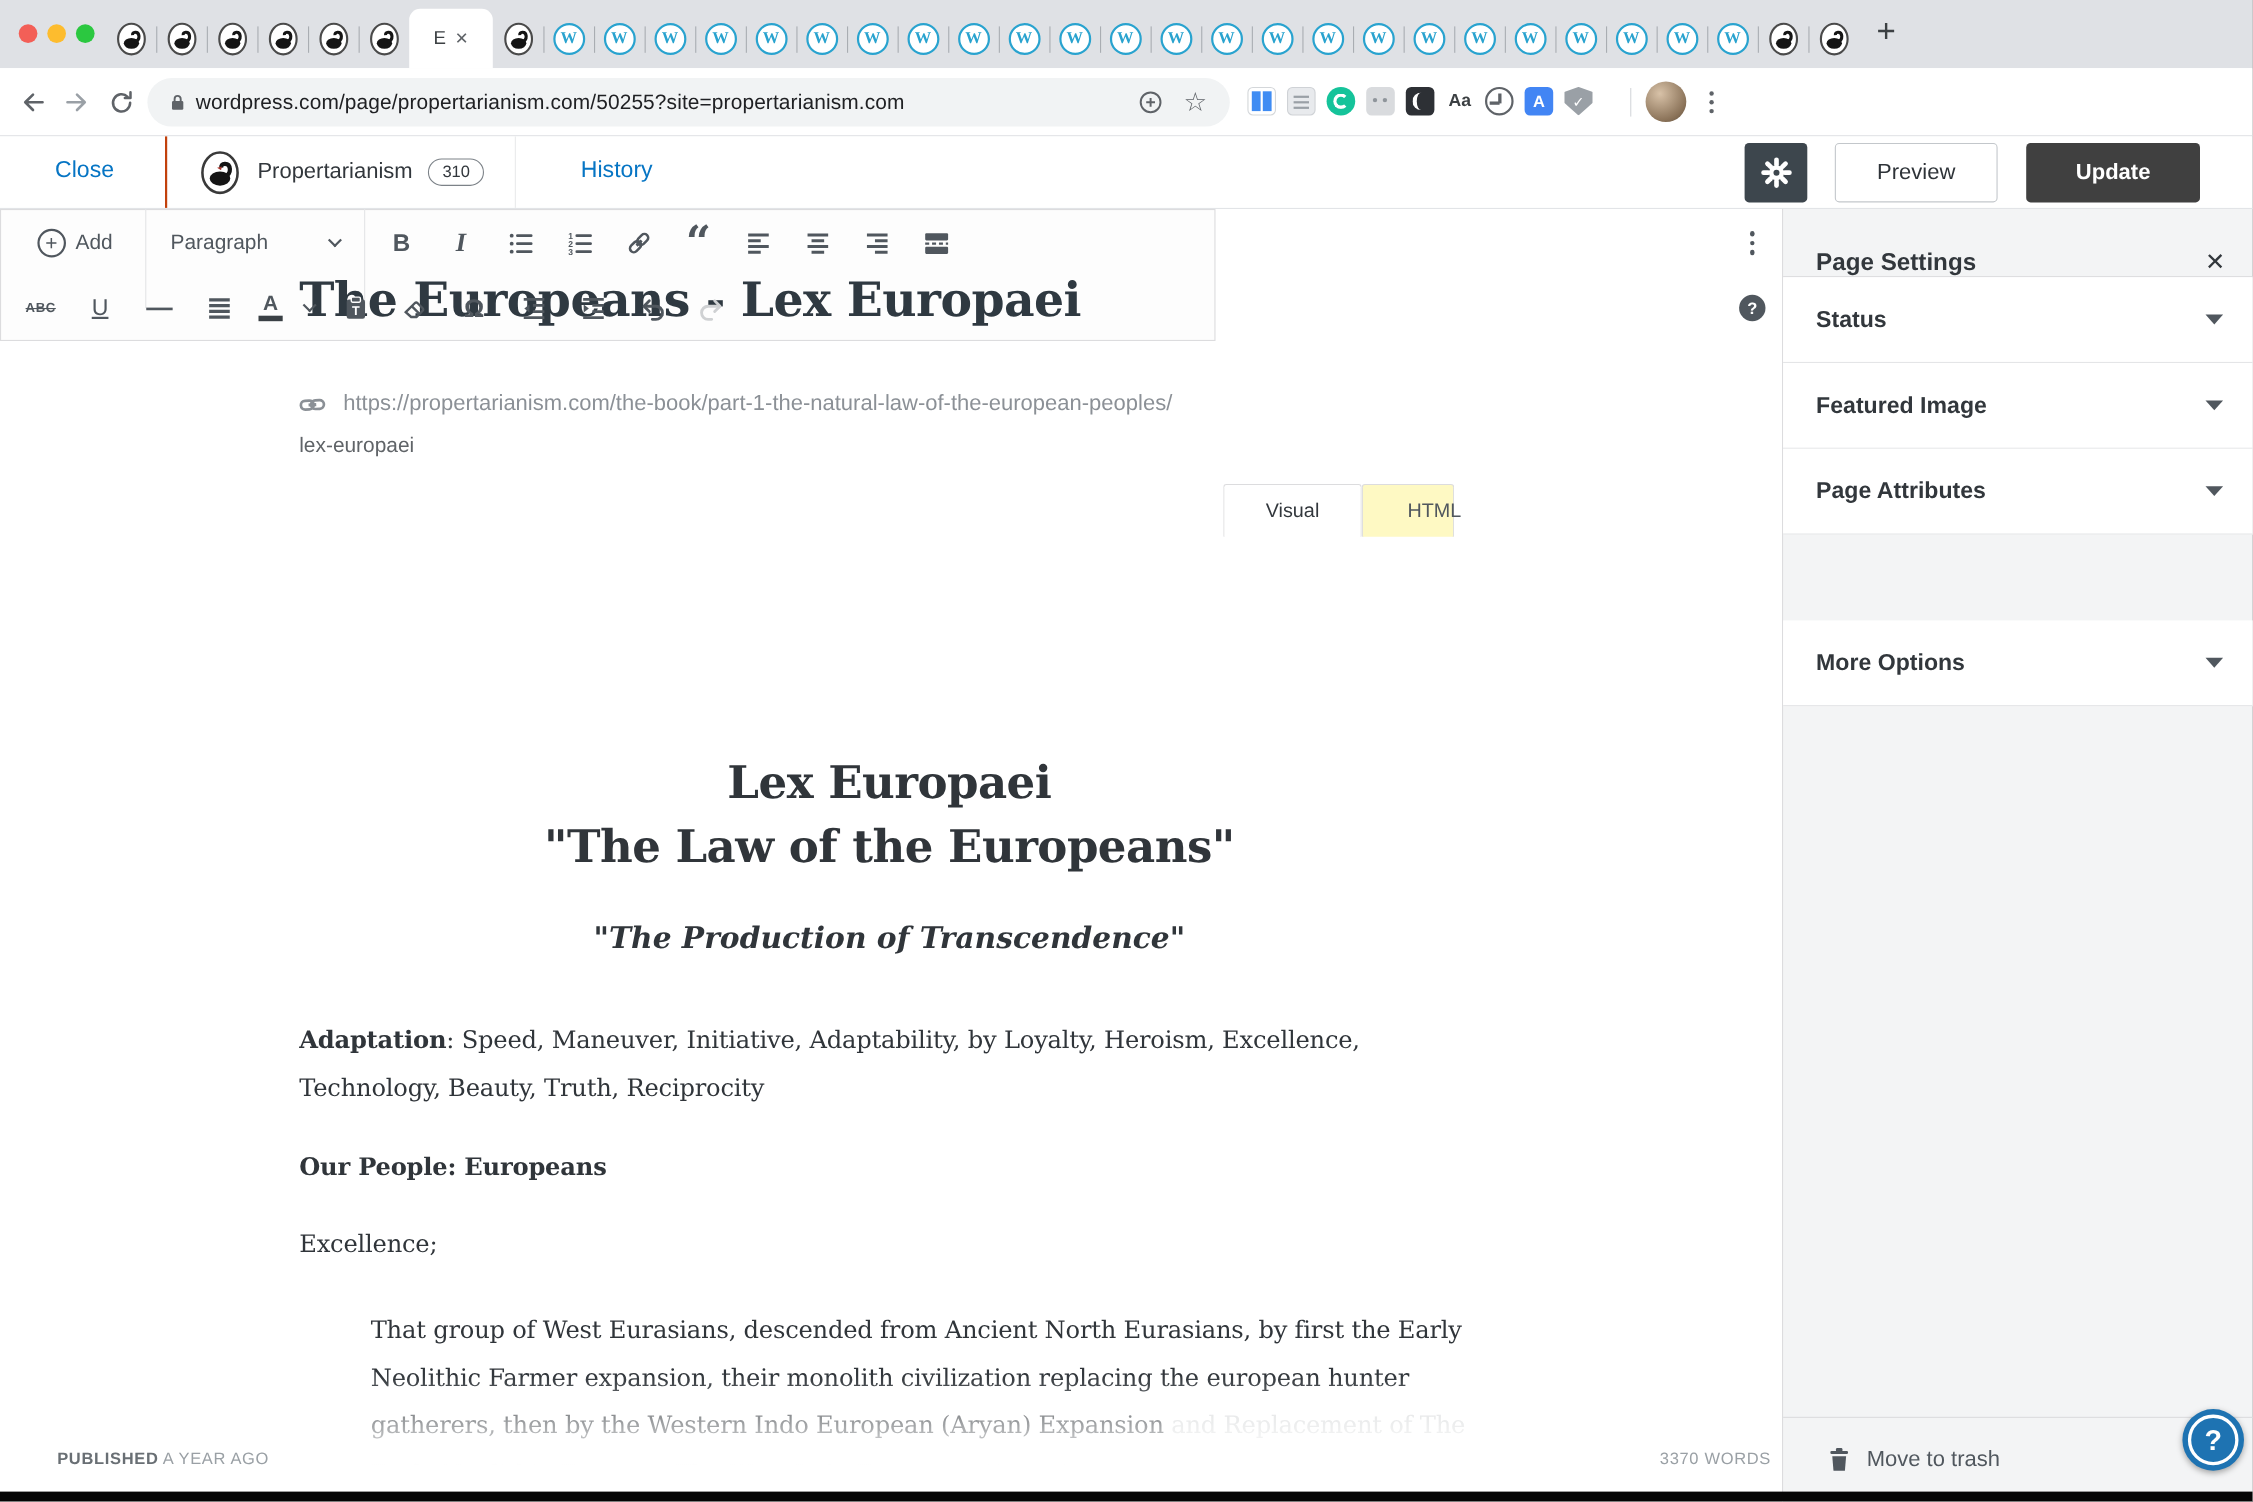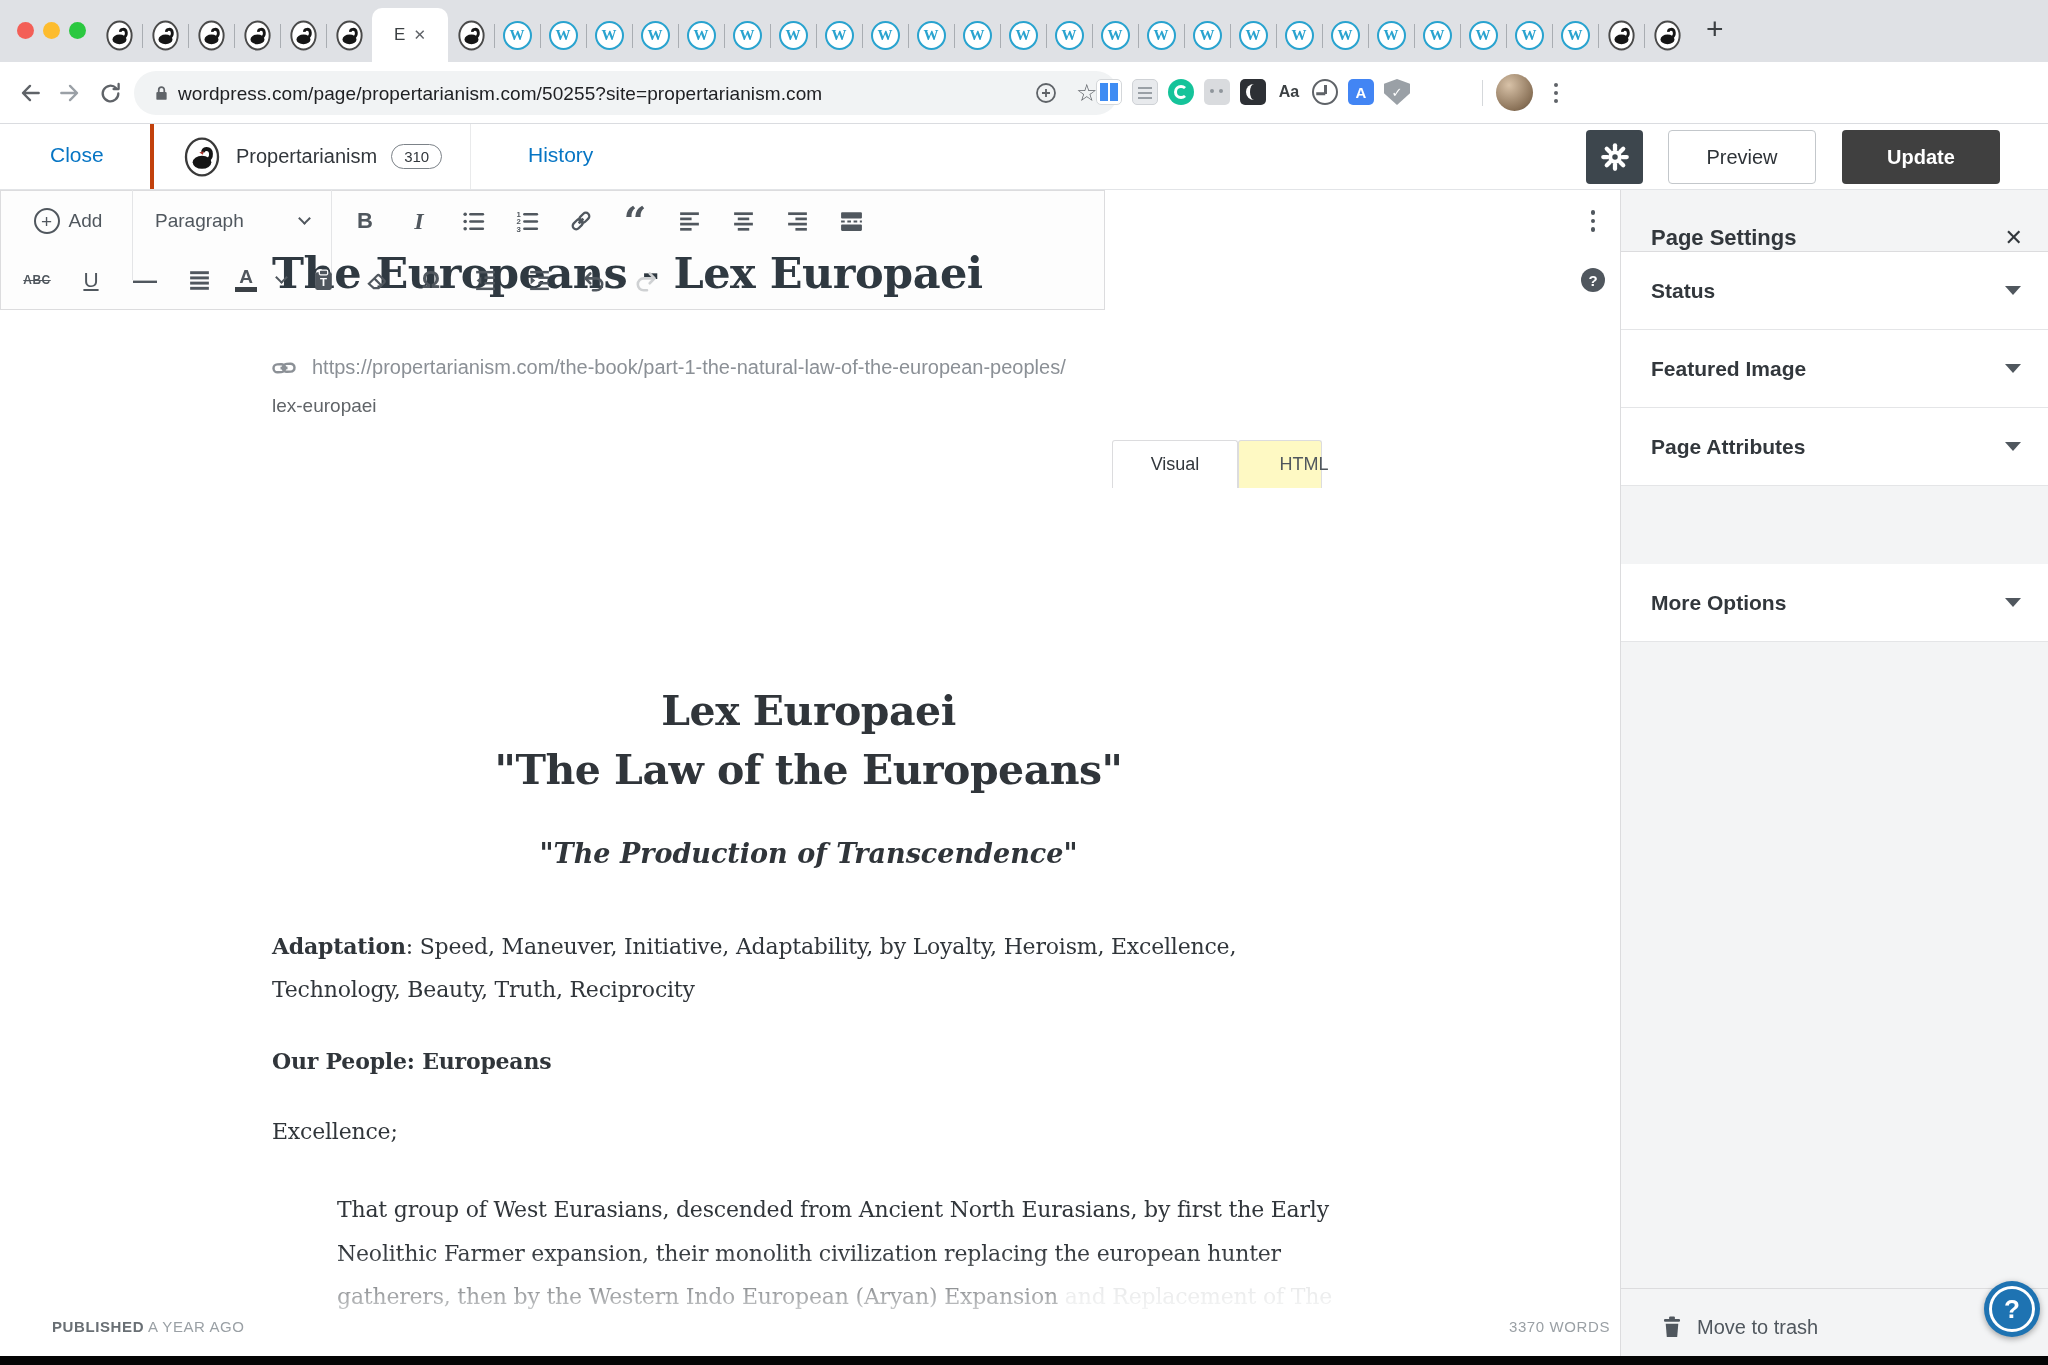--- a/index.html
+++ b/index.html
@@ -29,21 +29,21 @@
             background:#fff; display:flex; align-items:center; justify-content:center;
             font:bold 15px "Liberation Serif", serif; }
   #newtab { font-size:30px; color:#3c4043; top:12px; font-weight:300; }
 
   
   #chromebar { left:0; top:62px; width:2048px; height:62px; background:#fff; border-bottom:1px solid #dadce0; }
   .navic { top:17px; width:28px; height:28px; display:flex; align-items:center; justify-content:center; }
   #urlpill { left:134px; top:9px; width:984px; height:44px; background:#f1f3f4; border-radius:22px; }
   #urltext { left:178px; top:21px; font-size:19px; color:#202124; letter-spacing:.1px; }
   .pillic { top:16px; }
-  #ext-row { left:1096px; top:17px; display:flex; gap:10px; align-items:center; }
+  #ext-row { left:1134px; top:17px; display:flex; gap:10px; align-items:center; }
   .ext { width:26px; height:26px; border-radius:5px; position:relative; }
   .ext-blue { background:#fff; border:1px solid #d4d7da; }
   .ext-blue i { position:absolute; background:#3f8cf3; left:3px; top:3px; width:8px; height:18px; }
   .ext-blue i+i { left:13px; width:8px; }
   .ext-notes { background:#e8eaed; border:1px solid #cfd2d6; }
   .ext-notes i { position:absolute; left:5px; right:5px; height:2px; background:#9aa0a6; top:7px; }
   .ext-notes i+i { top:12px; } .ext-notes i+i+i { top:17px; }
   .ext-grammarly { background:#15c39a; border-radius:50%; }
   .ext-grammarly i { position:absolute; left:6px; top:6px; width:14px; height:14px; border:3px solid #fff; border-right-color:transparent; border-radius:50%; }
   .ext-clip { background:#d9dbde; }
@@ -59,21 +59,21 @@
   .ext-shield { background:#9aa0a6; clip-path:polygon(50% 0,100% 18%,100% 55%,50% 100%,0 55%,0 18%); color:#fff; font-size:13px; display:flex; align-items:center; justify-content:center; }
   #ext-divider { left:1482px; top:18px; width:1px; height:26px; background:#d5d8db; }
   #avatar { left:1496px; top:12px; width:37px; height:37px; border-radius:50%;
             background:radial-gradient(circle at 35% 30%, #d8c2a8, #8a7258 70%, #5c4c3c); }
   #kebab { left:1546px; top:17px; width:20px; height:28px; display:flex; flex-direction:column; align-items:center; justify-content:center; gap:4px; }
   #kebab i { width:4px; height:4px; border-radius:50%; background:#5f6368; }
 
   
   #wpheader { left:0; top:124px; width:2048px; height:66px; background:#fff; border-bottom:1px solid #e2e4e7; }
   #close-link { left:50px; top:19px; font-size:21px; color:#0675c4; }
-  #site-btn { left:150px; top:0; height:65px; border-left:4px solid #c2410c; border-right:1px solid #e9eaeb;
+  #site-btn { left:150px; top:0; height:65px; border-left:2px solid #c2410c; border-right:1px solid #e9eaeb;
               display:flex; align-items:center; padding:0 28px; gap:14px; }
   .sitelogo { width:40px; height:40px; }
   #site-name { font-size:20px; color:#32373c; }
   #rev-badge { border:1.5px solid #7c8288; border-radius:15px; padding:3px 12px; font-size:15px; color:#32373c; }
   #history-link { left:528px; top:19px; font-size:21px; color:#0675c4; }
   #gear-btn { left:1586px; top:6px; width:57px; height:54px; background:#3d464d; border-radius:4px;
               display:flex; align-items:center; justify-content:center; }
   #preview-btn { left:1668px; top:6px; width:148px; height:54px; background:#fff; border:1px solid #c3c7cb;
                  border-radius:4px; font-size:20px; color:#2e3338; display:flex; align-items:center; justify-content:center; }
   #update-btn { left:1842px; top:6px; width:158px; height:54px; background:#404040; border-radius:4px;

